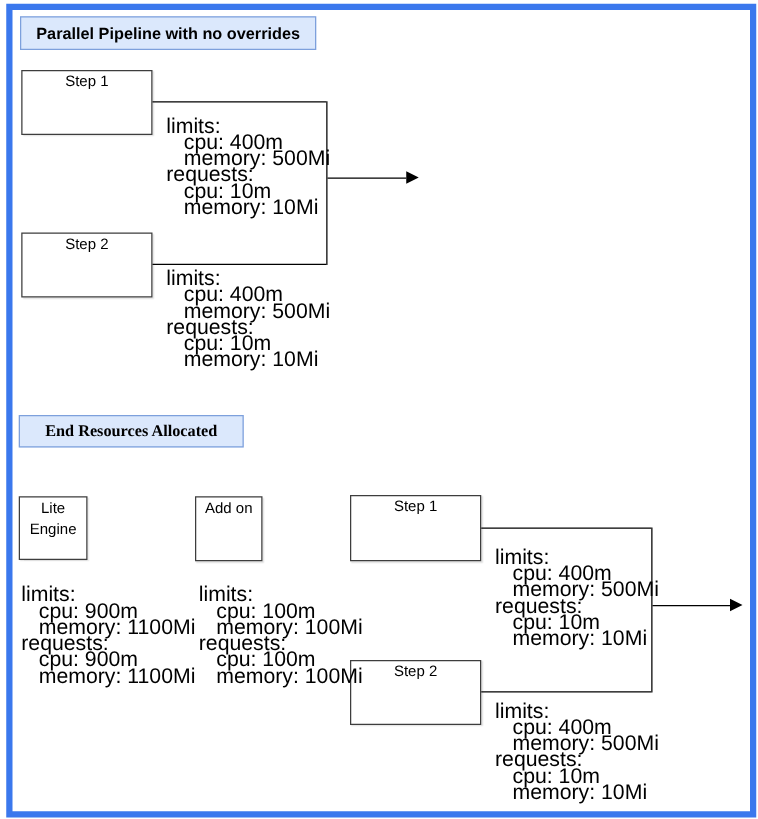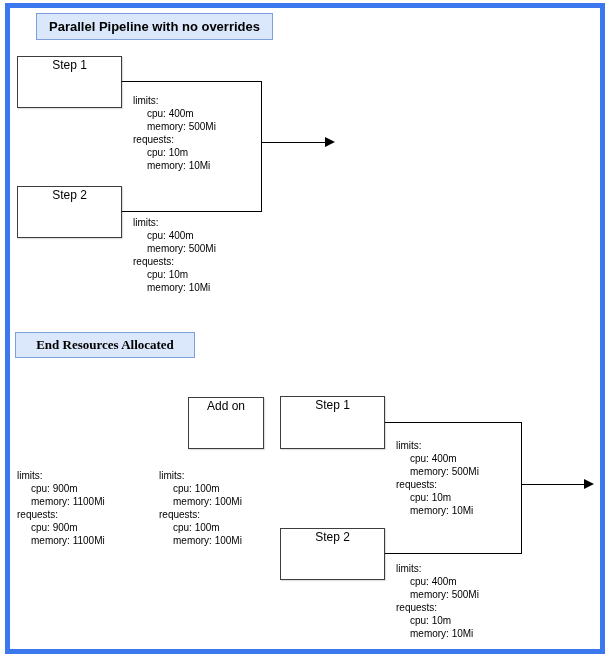--- a/index.html
+++ b/index.html
@@ -55,32 +55,32 @@
   .vline { width: 1px; }
   .arrowhead {
     position: absolute;
     width: 0; height: 0;
     border-left: 10px solid var(--line);
     border-top: 5px solid transparent;
     border-bottom: 5px solid transparent;
   }
   .res {
     position: absolute;
-    font-size: 10px;
+    font-size: 17px;
     line-height: 13px;
     white-space: nowrap;
   }
   .res .ind { padding-left: 14px; }
 </style>
 </head>
 <body>
 
 <div id="canvas">
 
-  <div class="title-box" style="left:16px; top:13px; width:237px; height:27px;margin-left:20px;">Parallel Pipeline with no overrides</div>
+  <div class="title-box" style="left:16px; top:13px; width:237px; height:27px;">Parallel Pipeline with no overrides</div>
 
   <div class="node" style="left:17px; top:56px; width:105px; height:52px;">
     <span>Step 1</span>
   </div>
 
   <div class="node" style="left:17px; top:186px; width:105px; height:52px;">
     <span>Step 2</span>
   </div>
 
   <div class="hline" style="left:122px; top:81px; width:139px;"></div>
@@ -102,22 +102,26 @@
     <div>limits:</div>
     <div class="ind">cpu: 400m</div>
     <div class="ind">memory: 500Mi</div>
     <div>requests:</div>
     <div class="ind">cpu: 10m</div>
     <div class="ind">memory: 10Mi</div>
   </div>
 
   <div class="title-box" style="left:15px; top:332px; width:180px; height:26px;font-family:Liberation Serif, serif;">End Resources Allocated</div>
 
+  <div class="node" style="left:15px; top:397px; width:55px; height:51px;">
+    <span>Lite</span>
+    <span>Engine</span>
+  </div>
 
-  <div class="node" style="left:156px; top:397px; width:76px; height:52px;margin-left:32px;">
+  <div class="node" style="left:156px; top:397px; width:54px; height:52px;">
     <span>Add on</span>
   </div>
 
   <div class="node" style="left:280px; top:396px; width:105px; height:53px;">
     <span>Step 1</span>
   </div>
 
   <div class="node" style="left:280px; top:528px; width:105px; height:52px;">
     <span>Step 2</span>
   </div>

